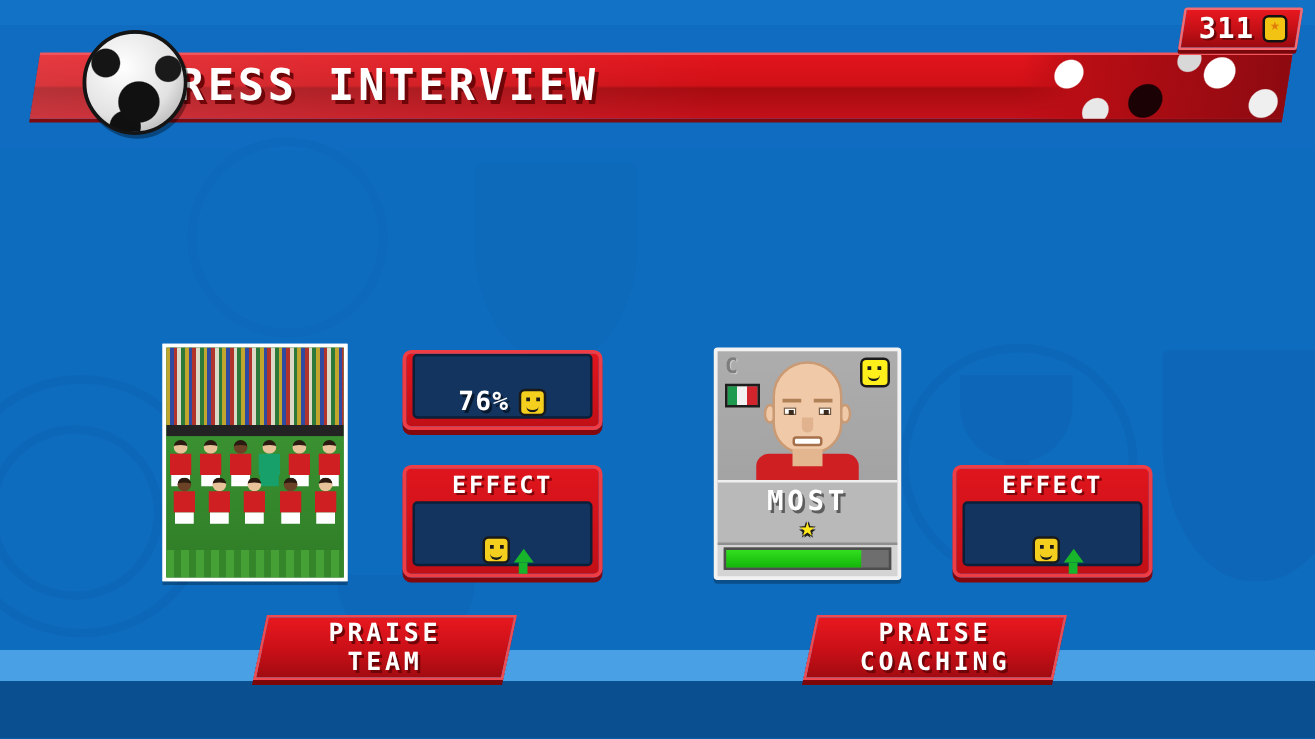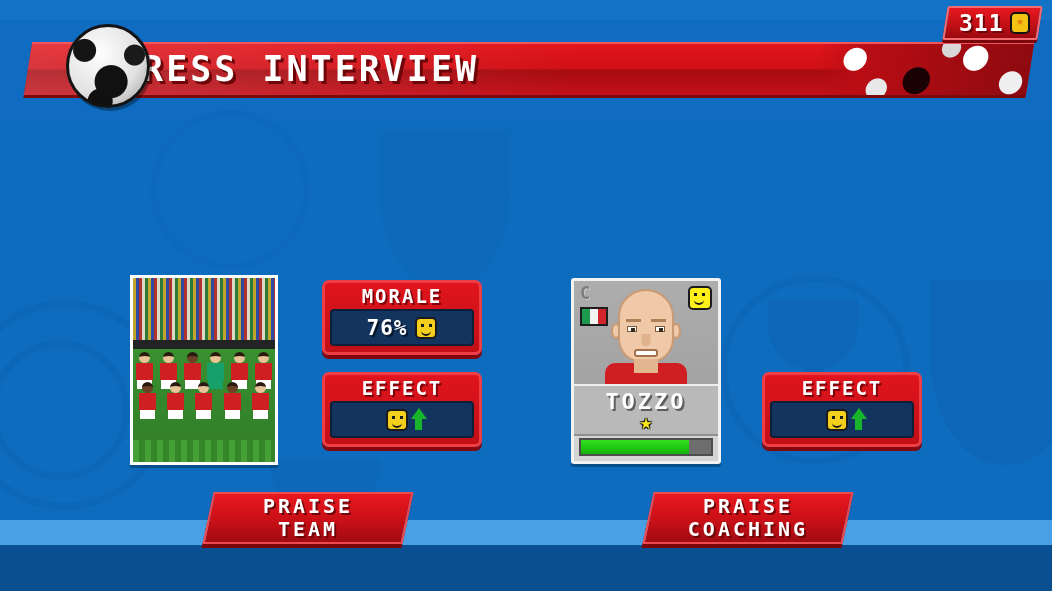--- a/index.html
+++ b/index.html
@@ -245,27 +245,27 @@
     height: 26px;
     line-height: 26px;
     text-align: center;
     font-size: 19px;
     font-weight: bold;
     letter-spacing: 2px;
     color: #ffffff;
     text-shadow: 2px 2px 0 #7d0509;
   }
   .stat-panel .value-box {
-    height: 37px;
+    height: 52px;
     margin: 0 5px 6px 5px;
     background: #12345e;
     border: 2px solid #0b1f38;
     border-radius: 4px;
     display: flex;
-    align-items: center;
+    align-items: flex-end;
     justify-content: center;
     gap: 8px;
   }
   .stat-panel .value-text {
     font-size: 21px;
     font-weight: bold;
     color: #ffffff;
     letter-spacing: 1px;
     text-shadow: 2px 2px 0 #08182c;
   }
@@ -584,21 +584,20 @@
         <div class="pl">
             <div class="head"></div>
             <div class="body"></div>
             <div class="legs"></div>
           </div>
       </div>
     </div>
   </div>
 
   <div class="stat-panel" id="panel-morale">
-    <div class="label">MORALE</div>
     <div class="value-box">
       <span class="value-text">76%</span>
       <span class="smiley"></span>
     </div>
   </div>
 
   <div class="stat-panel" id="panel-effect-left">
     <div class="label">EFFECT</div>
     <div class="value-box">
       <span class="smiley"></span>
@@ -619,21 +618,21 @@
         <div class="skull"></div>
         <div class="brow-l"></div>
         <div class="brow-r"></div>
         <div class="eye-l"></div>
         <div class="eye-r"></div>
         <div class="nose"></div>
         <div class="mouth"></div>
       </div>
     </div>
     <div id="player-name-plate">
-      <div id="player-name">TOZZO</div>
+      <div id="player-name">MOST</div>
       <span class="pc-star">★</span>
     </div>
     <div id="player-bar-track">
       <div id="player-bar-fill" style="width: 83%;"></div>
     </div>
   </div>
 
   <div class="stat-panel" id="panel-effect-right">
     <div class="label">EFFECT</div>
     <div class="value-box">

